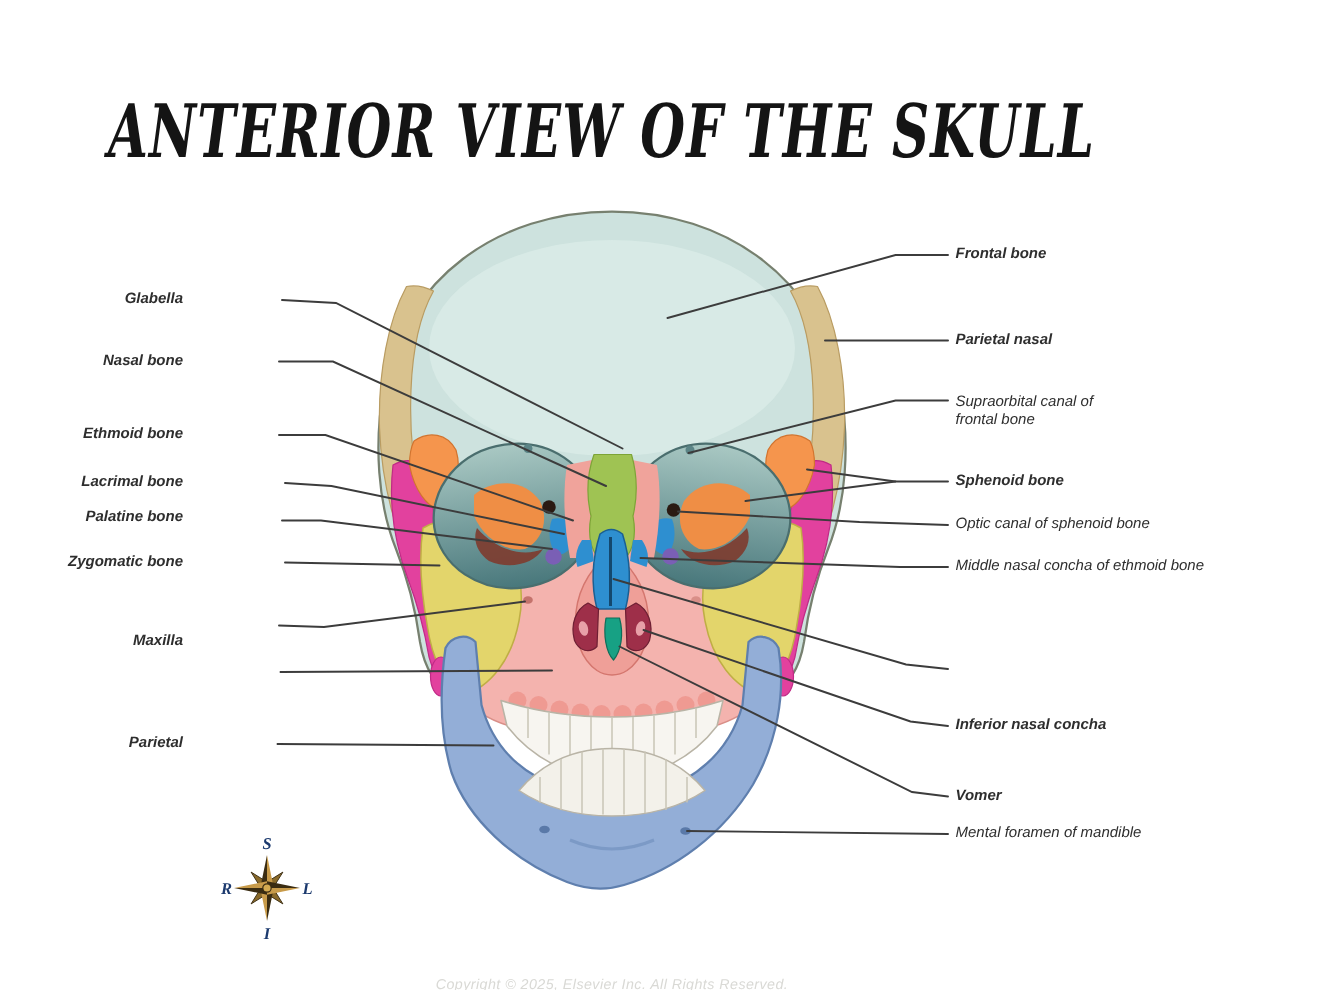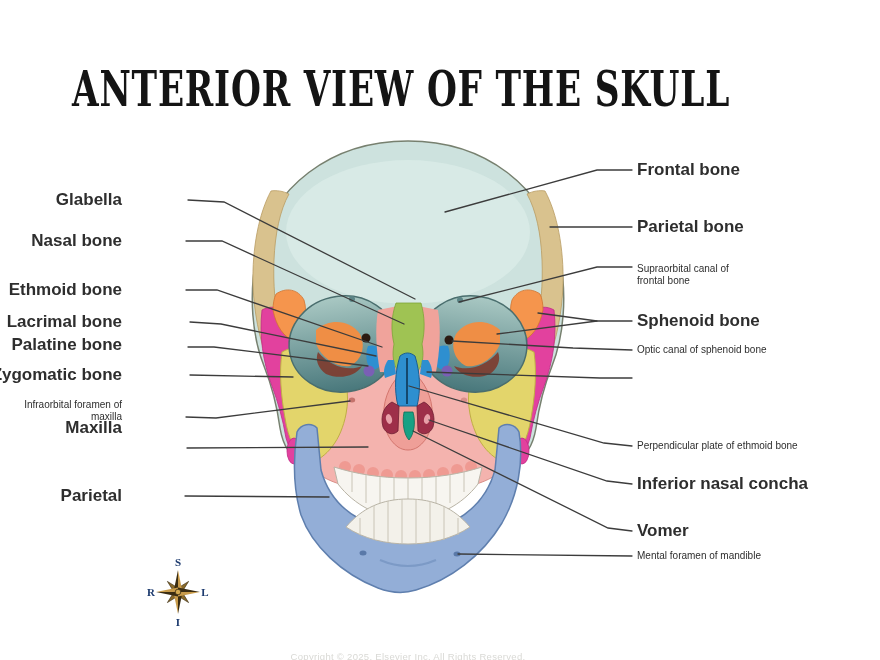--- a/index.html
+++ b/index.html
@@ -1,33 +1,34 @@
 <!DOCTYPE html>
 <html><head>
 <meta charset="utf-8">
 <style>
   html,body{margin:0;padding:0;background:#ffffff;}
   #slide{
     position:relative;width:816px;height:660px;background:#ffffff;overflow:hidden;
     font-family:"Liberation Sans",sans-serif;
+    font-style:italic;
   }
   #title{
     position:absolute;left:72px;top:60px;
     font-family:"DejaVu Serif","Liberation Serif",serif;
     font-weight:bold;font-size:44px;color:#141414;
     white-space:nowrap;letter-spacing:1px;
     transform:scale(0.78,1.12);transform-origin:left top;
   }
   #skull-svg{position:absolute;left:0;top:0;z-index:1;}
   .lbl{
     position:absolute;transform:translateY(-50%);
     font-size:10px;color:#2e2e2e;line-height:1.15;z-index:2;
   }
-  .lbl.b{font-weight:700;font-size:17px;}
-  .lbl.left{right:694px;text-align:right;white-space:nowrap;}
+  .lbl.b{font-weight:700;font-size:10px;}
+  .lbl.left{right:694px;text-align:left;white-space:nowrap;}
   .lbl.right{left:637px;text-align:left;white-space:nowrap;}
   .lbl.wrap-l{white-space:normal;width:118px;}
   .lbl.wrap-r{white-space:normal;width:112px;}
   #copyright{
     position:absolute;left:0;right:0;top:631px;text-align:center;
     font-size:9.5px;color:#d9d9d5;z-index:2;letter-spacing:0.3px;margin-top:20px;
   }
 </style>
 </head>
 <body>
@@ -207,28 +208,27 @@
       <circle cx="842" cy="619" r="18.5" fill="none" stroke="#ecdfbc" stroke-width="1" clip-path="url(#logoClip)"></circle>
     </g>
   </svg>
 
   <div class="lbl left b" style="top:200px">Glabella</div>
   <div class="lbl left b" style="top:241px">Nasal bone</div>
   <div class="lbl left b" style="top:290px">Ethmoid bone</div>
   <div class="lbl left b" style="top:322px">Lacrimal bone</div>
   <div class="lbl left b" style="top:345px">Palatine bone</div>
   <div class="lbl left b" style="top:375px">Zygomatic bone</div>
-  <div class="lbl left wrap-l" style="top:410px">Infraorbital foramen of maxilla</div>
   <div class="lbl left b" style="top:428px">Maxilla</div>
   <div class="lbl left b" style="top:496px">Parietal</div>
 
   <div class="lbl right b" style="top:170px">Frontal bone</div>
-  <div class="lbl right b" style="top:227px">Parietal bone</div>
+  <div class="lbl right b" style="top:227px">Parietal nasal</div>
   <div class="lbl right wrap-r" style="top:274px">Supraorbital canal of frontal bone</div>
   <div class="lbl right b" style="top:321px">Sphenoid bone</div>
   <div class="lbl right" style="top:350px">Optic canal of sphenoid bone</div>
-  <div class="lbl right" style="top:446px">Perpendicular plate of ethmoid bone</div>
+  <div class="lbl right" style="top:378px">Middle nasal concha of ethmoid bone</div>
   <div class="lbl right b" style="top:484px">Inferior nasal concha</div>
   <div class="lbl right b" style="top:531px">Vomer</div>
   <div class="lbl right" style="top:556px">Mental foramen of mandible</div>
 
   <div id="copyright">Copyright © 2025, Elsevier Inc. All Rights Reserved.</div>
 </div>
 
 </body></html>

